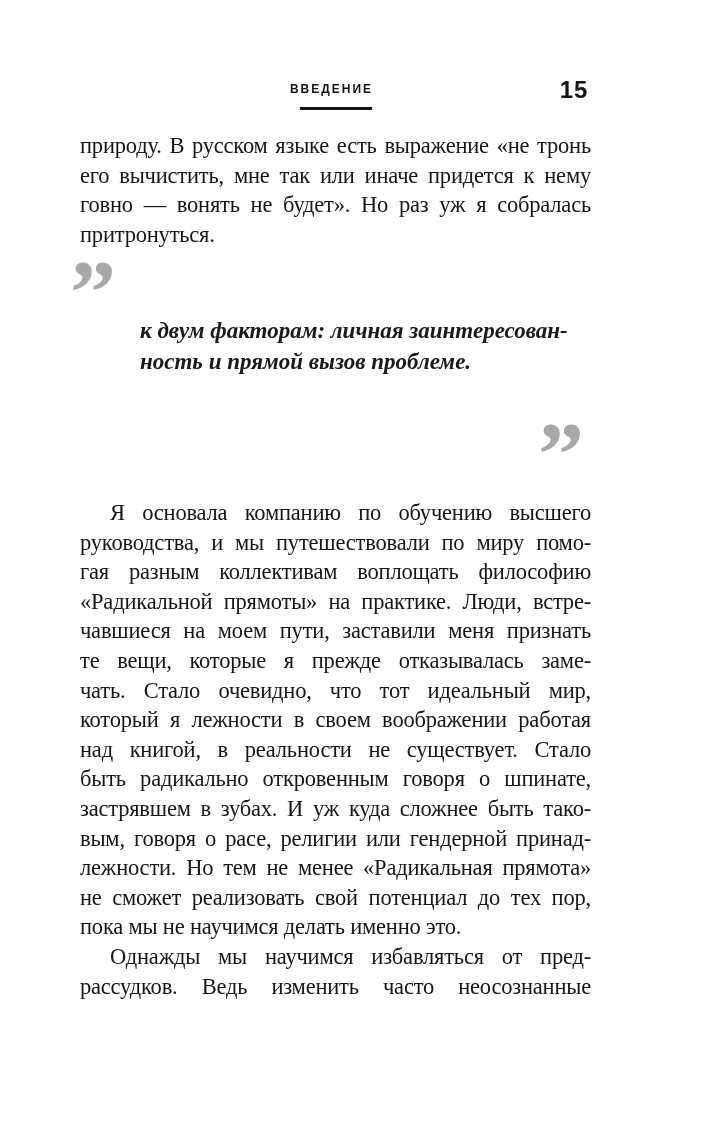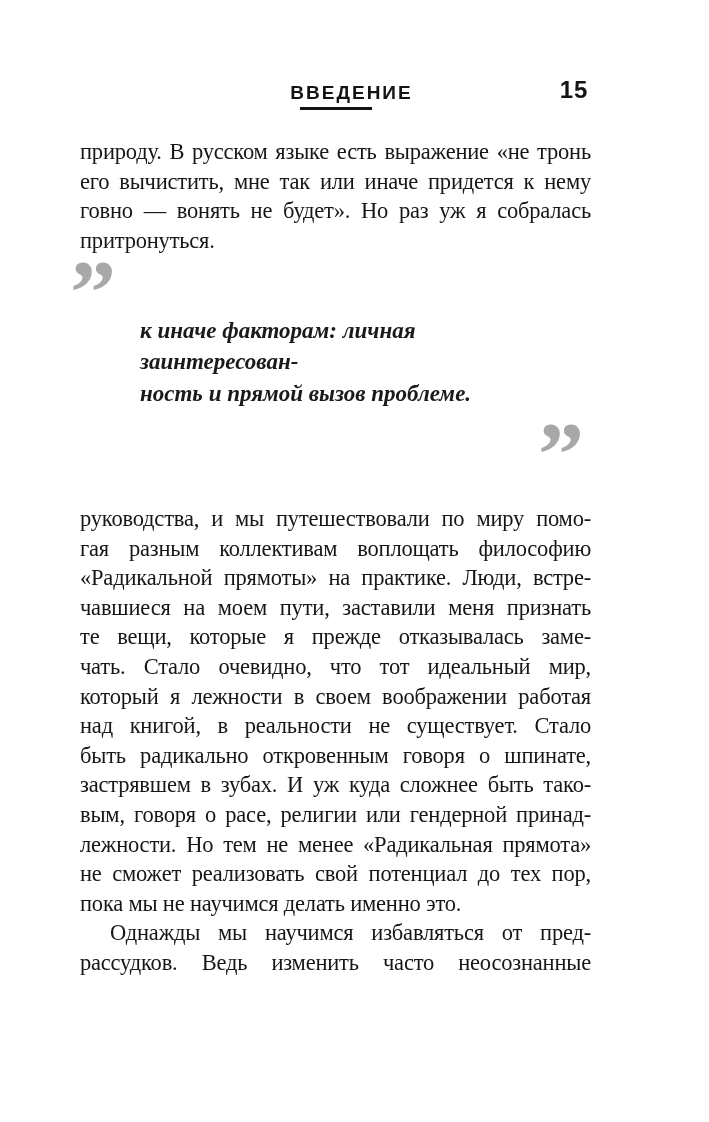--- a/index.html
+++ b/index.html
@@ -3,37 +3,37 @@
 <meta charset="utf-8">
 <style>
   html,body { margin:0; padding:0; background:#e9e9e9; }
   .page {
     position:relative; width:709px; height:1122px; margin:0 auto;
     background:#ffffff; overflow:hidden;
     font-family:"Liberation Serif", serif; color:#161616;
   }
   
   .head-title {
-    position:absolute; top:82px; left:96px; width:511px;
+    position:absolute; top:82px; left:76px; width:511px;
     text-align:center; font-family:"Liberation Sans", sans-serif;
-    font-size:19px; font-weight:bold; letter-spacing:2px; color:#141414;
+    font-size:12px; font-weight:bold; letter-spacing:2px; color:#141414;
   }
   .head-rule {
     position:absolute; top:107px; left:300px; width:72px; height:3px;
     background:#141414;
   }
   .page-num {
     position:absolute; top:76px; left:552px; width:44px; text-align:center;
     font-family:"Liberation Sans", sans-serif; font-size:24px; font-weight:bold;
     letter-spacing:1px; color:#141414;
   }
   
   .textblock {
     position:absolute; left:80px; width:511px;
-    font-size:22.5px; line-height:29.6px; letter-spacing:-0.2px;margin-top:6px;
+    font-size:22.5px; line-height:29.6px; letter-spacing:-0.2px;
   }
   .jl { text-align:justify; text-align-last:justify; }
   .jl.last { text-align-last:left; }
   .indent { text-indent:30px; }
   
   .qmark {
     position:absolute; font-family:"Liberation Serif", serif;
     font-size:92px; line-height:1; color:#a8a8a8; font-weight:bold;
   }
   .blockquote {
@@ -54,27 +54,28 @@
   <div class="textblock" style="top:131px;">
     <div class="jl">природу. В русском языке есть выражение «не тронь</div>
     <div class="jl">его вычистить, мне так или иначе придется к нему</div>
     <div class="jl">говно — вонять не будет». Но раз уж я собралась</div>
     <div class="jl last">притронуться.</div>
   </div>
 
   <div class="qmark" style="top:246px; left:70px;">”</div>
 
   <div class="blockquote">
-    <div>к иначе факторам: личная заинтересован-</div>
+    <div>к двум факторам: личная заинтересован-</div>
     <div>ность и прямой вызов проблеме.</div>
   </div>
 
   <div class="qmark" style="top:408px; left:538px;">”</div>
 
   <div class="textblock" style="top:498px;">
+    <div class="jl indent">Я основала компанию по обучению высшего</div>
     <div class="jl">руководства, и мы путешествовали по миру помо-</div>
     <div class="jl">гая разным коллективам воплощать философию</div>
     <div class="jl">«Радикальной прямоты» на практике. Люди, встре-</div>
     <div class="jl">чавшиеся на моем пути, заставили меня признать</div>
     <div class="jl">те вещи, которые я прежде отказывалась заме-</div>
     <div class="jl">чать. Стало очевидно, что тот идеальный мир,</div>
     <div class="jl">который я лежности в своем воображении работая</div>
     <div class="jl">над книгой, в реальности не существует. Стало</div>
     <div class="jl">быть радикально откровенным говоря о шпинате,</div>
     <div class="jl">застрявшем в зубах. И уж куда сложнее быть тако-</div>

